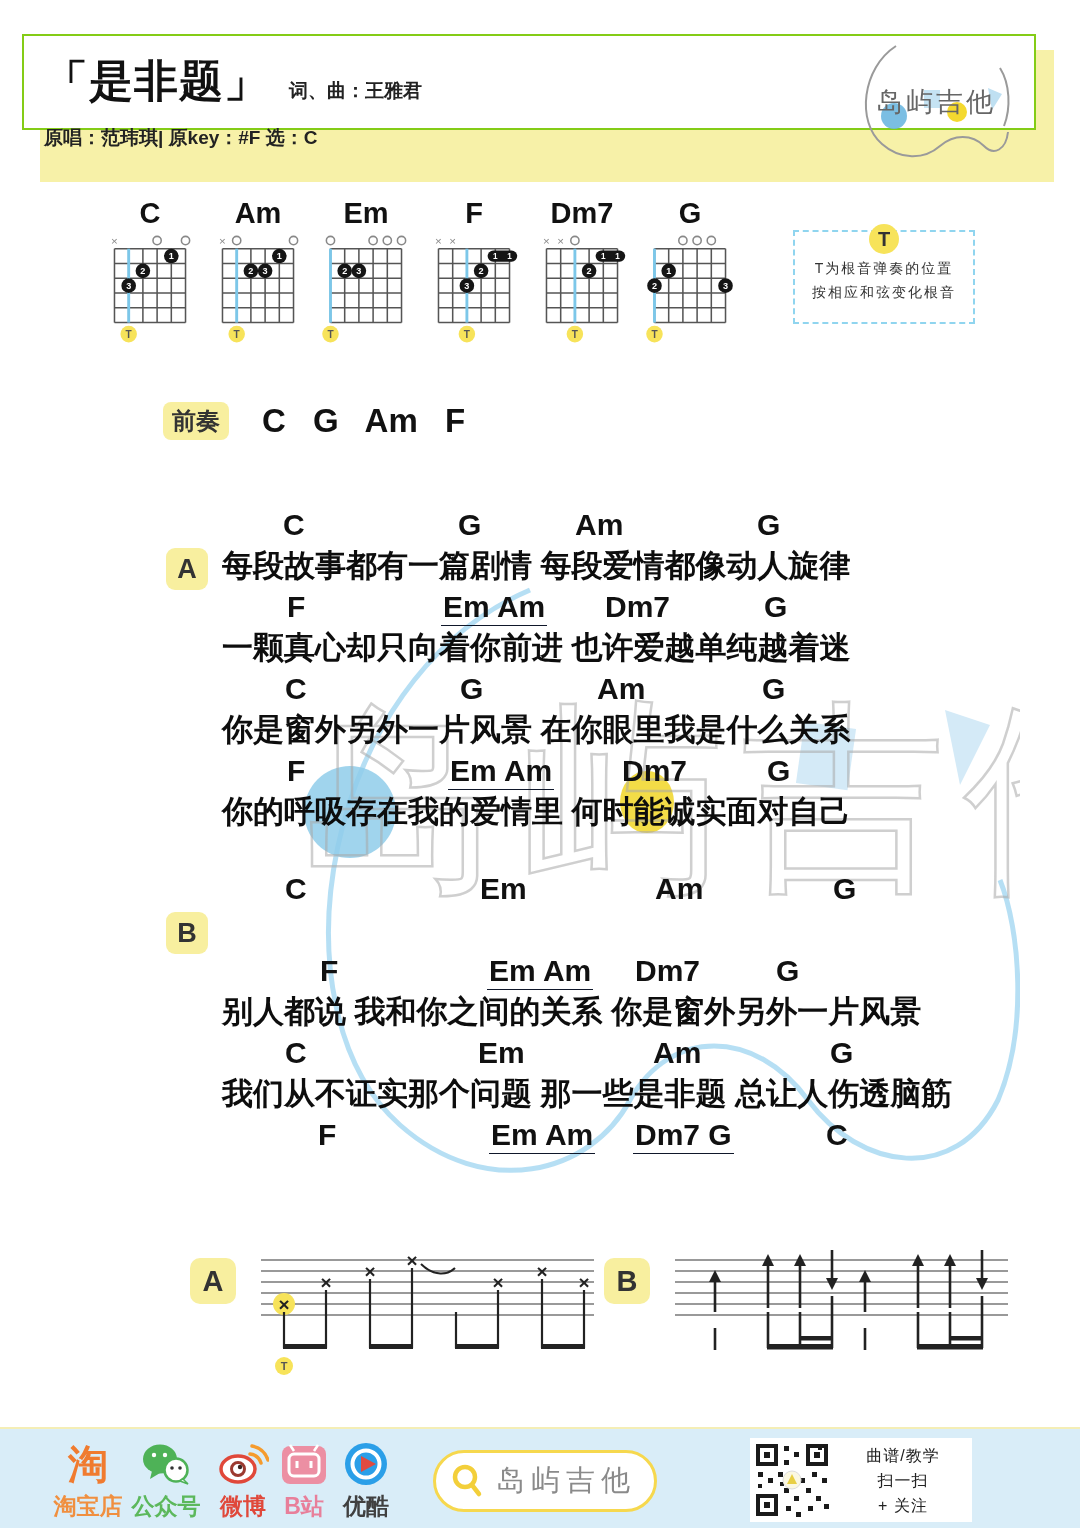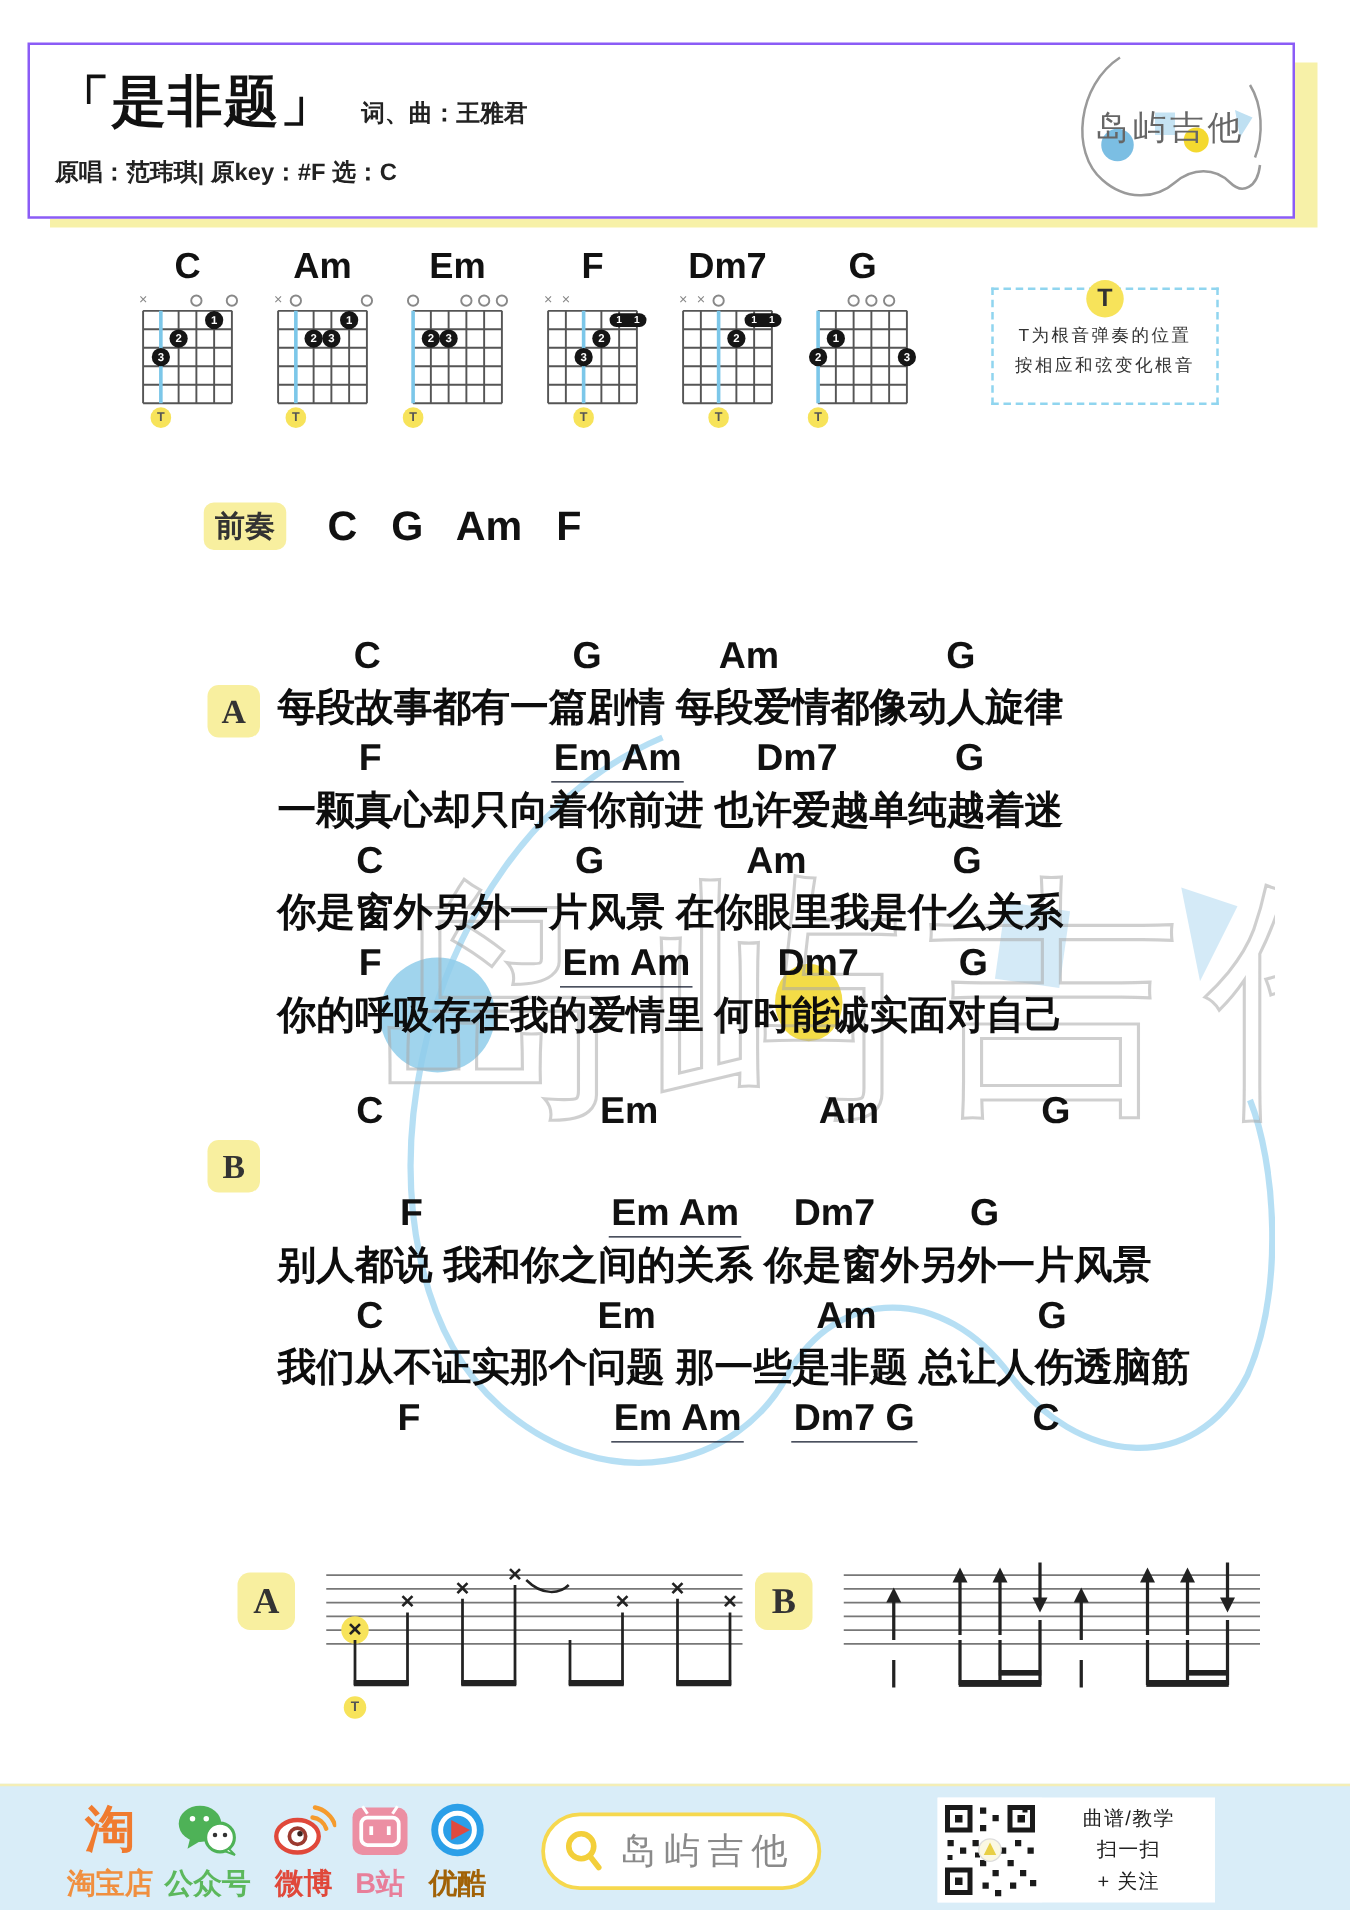--- a/index.html
+++ b/index.html
@@ -1,40 +1,40 @@
 <!DOCTYPE html>
 <html><head>
 <meta charset="utf-8">
 <style>
   html,body{margin:0;padding:0;background:#fff;}
   .page{position:relative;width:1080px;height:1528px;background:#ffffff;overflow:hidden;
         font-family:"Liberation Sans","DejaVu Sans",sans-serif;color:#111;}
   
   .hdr-shadow{position:absolute;left:40px;top:50px;width:1014px;height:132px;background:#f7f1a8;}
-  .hdr-box{position:absolute;left:22px;top:34px;width:1014px;height:141px;background:#fff;
-           border:2px solid #8b5cf6;box-sizing:border-box;}
+  .hdr-box{position:absolute;left:22px;top:34px;width:1014px;height:96px;background:#fff;
+           border:2px solid #84cc16;box-sizing:border-box;}
   .hdr-inner{position:absolute;left:20px;top:16px;}
   .hdr-titlerow{display:flex;align-items:flex-end;}
   .hdr-title{font-size:44px;font-weight:700;letter-spacing:1px;}
   .hdr-credits{font-size:19px;font-weight:700;margin-left:20px;margin-bottom:7px;color:#222;}
   .hdr-sub{font-size:19px;font-weight:700;margin-top:14px;color:#222;}
   .logo{position:absolute;right:22px;top:4px;width:162px;height:124px;}
   .logo-text{position:absolute;left:26px;top:44px;font-size:27px;letter-spacing:3px;color:#666;font-weight:400;}
   
   .chord-row{position:absolute;left:102px;top:196px;display:flex;gap:12px;z-index:2;}
   .chord-cell{width:96px;text-align:center;}
   .chord-name{font-size:29px;font-weight:700;height:34px;line-height:34px;}
   .tnote{position:absolute;left:793px;top:230px;width:182px;height:94px;border:2px dashed #90d5ef;
          background:#fff;box-sizing:border-box;text-align:center;z-index:2;}
   .tnote-badge{display:inline-block;margin-top:-14px;width:30px;height:30px;line-height:30px;border-radius:50%;
                background:#f7e35a;font-size:20px;font-weight:700;color:#333;}
   .tnote-line{font-size:14px;letter-spacing:2px;color:#333;margin-top:6px;font-weight:500;}
   
   .badge{position:absolute;background:#f8ef9f;border-radius:8px;color:#333;font-weight:700;
-         display:flex;align-items:center;justify-content:center;z-index:2;font-family:Liberation Serif, serif;}
+         display:flex;align-items:center;justify-content:center;z-index:2;}
   .intro-badge{left:163px;top:402px;width:66px;height:38px;font-size:24px;}
   .intro-chords{position:absolute;left:262px;top:402px;font-size:33px;font-weight:700;word-spacing:18px;z-index:2;}
   
   .section{position:absolute;left:0;width:1080px;z-index:2;}
   .couplet{position:absolute;left:0;width:1080px;height:82px;}
   .chline{position:absolute;top:0;left:0;width:100%;height:40px;}
   .chspan{position:absolute;font-size:30px;font-weight:700;white-space:pre;}
   .chspan.u{border-bottom:1px solid #0f172a;padding:0 2px 1px 2px;text-align:right;}
   .lyric{position:absolute;left:222px;top:37px;font-size:31px;font-weight:700;white-space:pre;color:#0d0d0d;}
   .sec-badge{width:42px;height:42px;font-size:27px;border-radius:9px;}
@@ -463,21 +463,21 @@
     </div>
 
     <div class="social" style="left:324px;">
       <div class="ic">
         <svg width="48" height="46" viewBox="0 0 48 46">
           <circle cx="24" cy="23" r="21" fill="#2b9fe8"></circle>
           <circle cx="24" cy="23" r="13.5" fill="none" stroke="#fff" stroke-width="4"></circle>
           <polygon points="19,15 34,23 19,31" fill="#e04a3f"></polygon>
         </svg>
       </div>
-      <div class="lb" style="color:#a16207;">优酷</div>
+      <div class="lb" style="color:#404040;">优酷</div>
     </div>
 
     <div class="search-pill">
       <svg width="36" height="36" viewBox="0 0 36 36" style="margin-left:14px;">
         <circle cx="15" cy="14" r="10" fill="none" stroke="#f3cf3a" stroke-width="4.5"></circle>
         <line x1="22" y1="22" x2="29" y2="31" stroke="#f3cf3a" stroke-width="4.5" stroke-linecap="round"></line>
       </svg>
       <span class="search-text">岛屿吉他</span>
     </div>
 

